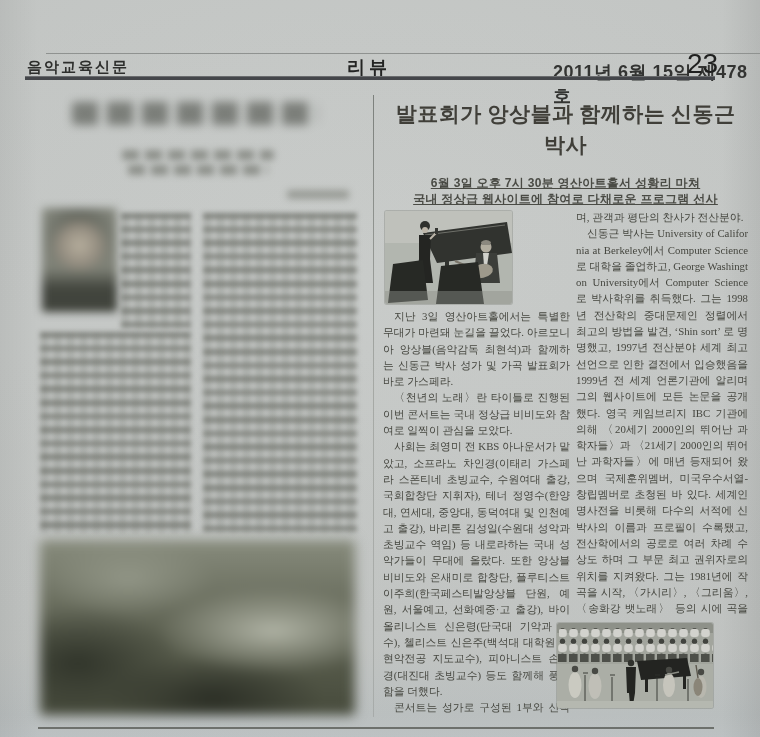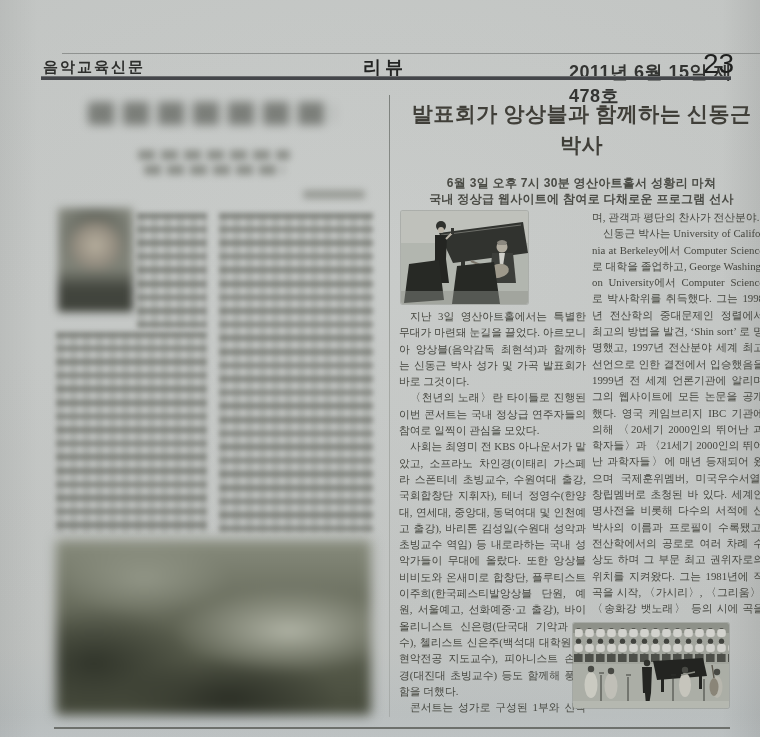--- a/index.html
+++ b/index.html
@@ -9,21 +9,21 @@
     background:#b4b7b5;
     position:relative;overflow:hidden;
   }
   #paper{
     position:absolute;left:0;top:0;width:760px;height:737px;
     background:
       radial-gradient(120% 80% at 50% 38%, rgba(255,255,255,0.06), rgba(0,0,0,0.04)),
       linear-gradient(90deg, rgba(0,0,0,0.05), rgba(0,0,0,0) 5%, rgba(0,0,0,0) 95%, rgba(0,0,0,0.07)),
       linear-gradient(180deg, #c6c9c7 0%, #c4c7c5 88%, #bfc4c4 97%, #c2c7c8 100%);
   }
-  .abs{position:absolute;margin-left:16px;}
+  .abs{position:absolute;}
 
   
   .rule-thin{height:1px;background:#8f9290;}
   .rule-thick{height:3px;background:#44464a;border-top:1px solid #6a6c6e;}
   .np-name{font-size:15px;font-weight:bold;color:#2d2e2c;letter-spacing:2px;}
   .section{font-size:18px;font-weight:bold;color:#232423;letter-spacing:4px;}
   .dateline{font-size:18px;font-weight:bold;color:#333432;letter-spacing:0.5px;}
   .pagenum{font-size:28px;font-weight:normal;color:#1f201f;font-family:"Liberation Sans",sans-serif;}
 
   
@@ -63,21 +63,21 @@
   }
 
   
   .divider{width:1px;background:linear-gradient(180deg,#7c807c,#a5a8a4 45%,#85898561);}
   .title{
     width:365px;text-align:center;font-family:"Liberation Serif","DejaVu Serif",serif;
     font-weight:bold;color:#403f39;font-size:21px;line-height:31px;letter-spacing:0.5px;
   }
   .subtitle{
     width:365px;text-align:center;font-weight:bold;color:#4a4b45;
-    font-size:12px;line-height:16px;letter-spacing:0.3px;
+    font-size:12px;line-height:16px;letter-spacing:0.3px;text-decoration:underline;
   }
   .col{
     font-family:"Liberation Serif","DejaVu Serif",serif;
     font-size:10.8px;line-height:16.3px;color:#45463f;
     text-align:justify;word-break:break-all;overflow:hidden;
   }
   .col p{margin:0;text-indent:11px;}
   .col p.cont{text-indent:0;}
   .photo-frame{overflow:hidden;border-radius:2px;box-shadow:0 0 0 1px rgba(120,124,116,0.35);}
   .photo-frame svg{display:block;filter:blur(0.4px) saturate(0.65) contrast(0.95);}
@@ -134,22 +134,22 @@
       <path d="M98 42 L104 42 L102 55 L99 55 Z" fill="#d5d5cc"></path>
       <ellipse cx="97" cy="60" rx="11" ry="7" fill="#a29a84" transform="rotate(-12 97 60)"></ellipse>
       <path d="M86 57 L70 50" stroke="#7c7463" stroke-width="2" fill="none"></path>
       <path d="M8 53 L38 49 L43 89 L3 92 Z" fill="#22251f"></path>
       <path d="M56 55 L93 51 L99 93 L51 93 Z" fill="#22251f"></path>
       <rect x="0" y="80" width="127" height="13" fill="#8d9287" opacity="0.45"></rect>
     </svg>
   </div>
 
   <div class="abs col" style="left:383px;top:308px;width:187px;height:410px;">
-    <p>지난 3일 영산아트홀에서는 특별한 무대가 마련돼 눈길을 끌었다. 아르모니아 앙상블(음악감독 최현석)과 함께하는 신동근 박사 성가 및 가곡 발표회가 바로 그것이다.</p>
-    <p>〈천년의 노래〉란 타이틀로 진행된 이번 콘서트는 국내 정상급 연주자들의 참여로 일찍이 관심을 모았다.</p>
+    <p>지난 3일 영산아트홀에서는 특별한 무대가 마련돼 눈길을 끌었다. 아르모니아 앙상블(음악감독 최현석)과 함께하는 신동근 박사 성가 및 가곡 발표회가 바로 가스페라.</p>
+    <p>〈천년의 노래〉란 타이틀로 진행된 이번 콘서트는 국내 정상급 비비도와 참여로 일찍이 관심을 모았다.</p>
     <p>사회는 최영미 전 KBS 아나운서가 맡았고, 소프라노 차인경(이태리 가스페라 스폰티네 초빙교수, 수원여대 출강, 국회합창단 지휘자), 테너 정영수(한양대, 연세대, 중앙대, 동덕여대 및 인천예고 출강), 바리톤 김성일(수원대 성악과 초빙교수 역임) 등 내로라하는 국내 성악가들이 무대에 올랐다. 또한 앙상블 비비도와 온새미로 합창단, 플루티스트 이주희(한국페스티발앙상블 단원, 예원, 서울예고, 선화예중·고 출강), 바이올리니스트 신은령(단국대 기악과 교수), 첼리스트 신은주(백석대 대학원 관현악전공 지도교수), 피아니스트 손영경(대진대 초빙교수) 등도 함께해 풍성함을 더했다.</p>
     <p>콘서트는 성가로 구성된 1부와 신작 가곡들로 이뤄진 2부로 나누어 진행됐다.</p>
 
   </div>
 
   <div class="abs col" style="left:576px;top:209px;width:172px;height:409px;">
     <p class="cont">며, 관객과 평단의 찬사가 전산분야.</p>
     <p>신동근 박사는 University of California at Berkeley에서 Computer Science로 대학을 졸업하고, George Washington University에서 Computer Science로 박사학위를 취득했다. 그는 1998년 전산학의 중대문제인 정렬에서 최고의 방법을 발견, ‘Shin sort’ 로 명명했고, 1997년 전산분야 세계 최고 선언으로 인한 결전에서 입승했음을 1999년 전 세계 언론기관에 알리며 그의 웹사이트에 모든 논문을 공개했다. 영국 케임브리지 IBC 기관에 의해 〈20세기 2000인의 뛰어난 과학자들〉과 〈21세기 2000인의 뛰어난 과학자들〉에 매년 등재되어 왔으며 국제훈위멤버, 미국우수서열-창립멤버로 초청된 바 있다. 세계인명사전을 비롯해 다수의 서적에 신 박사의 이름과 프로필이 수록됐고, 전산학에서의 공로로 여러 차례 수상도 하며 그 부문 최고 권위자로의 위치를 지켜왔다. 그는 1981년에 작곡을 시작, 〈가시리〉, 〈그리움〉, 〈송화강 뱃노래〉 등의 시에 곡을 붙였고, UC 버클리 대학에서 열린 한국문화축제에서 〈가시리〉를 발표, 초연해 좋은 반응을 얻었으며, 1994년 산행 중 〈도봉〉과 〈산에는〉을 직장동료들에게 발표하기도 했다. 2005년에는 〈하나님이 바라시는 제사는〉, 〈걱정은 주께 맡겨라〉, 〈찬양하라 예수를〉의 성가 3편을 썼다. 신 박사는 현재 전산분야의 독립연구가로 연구와 집필을 하며 S² 전산시스템을 개발 중에 있다.</p>
 
   </div>

